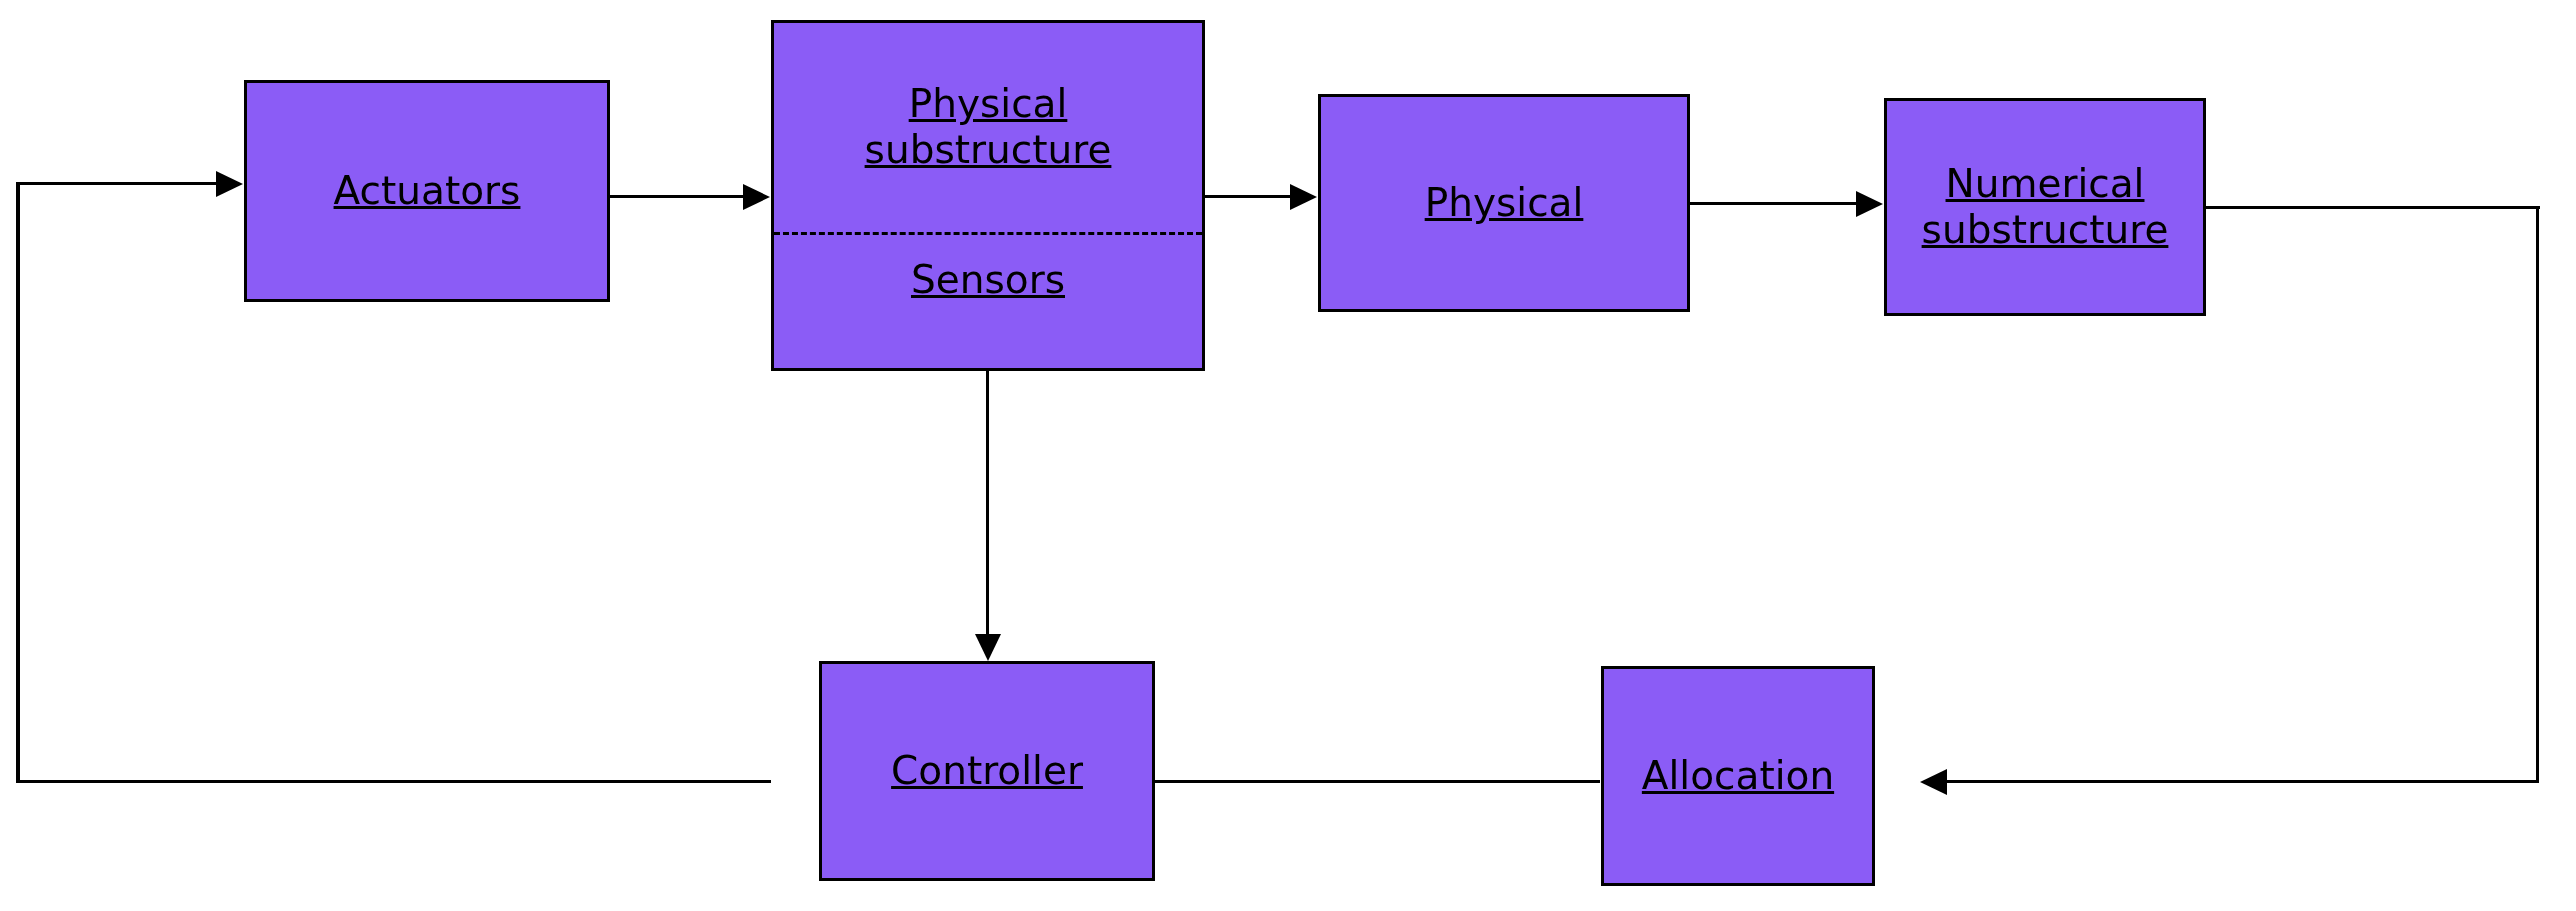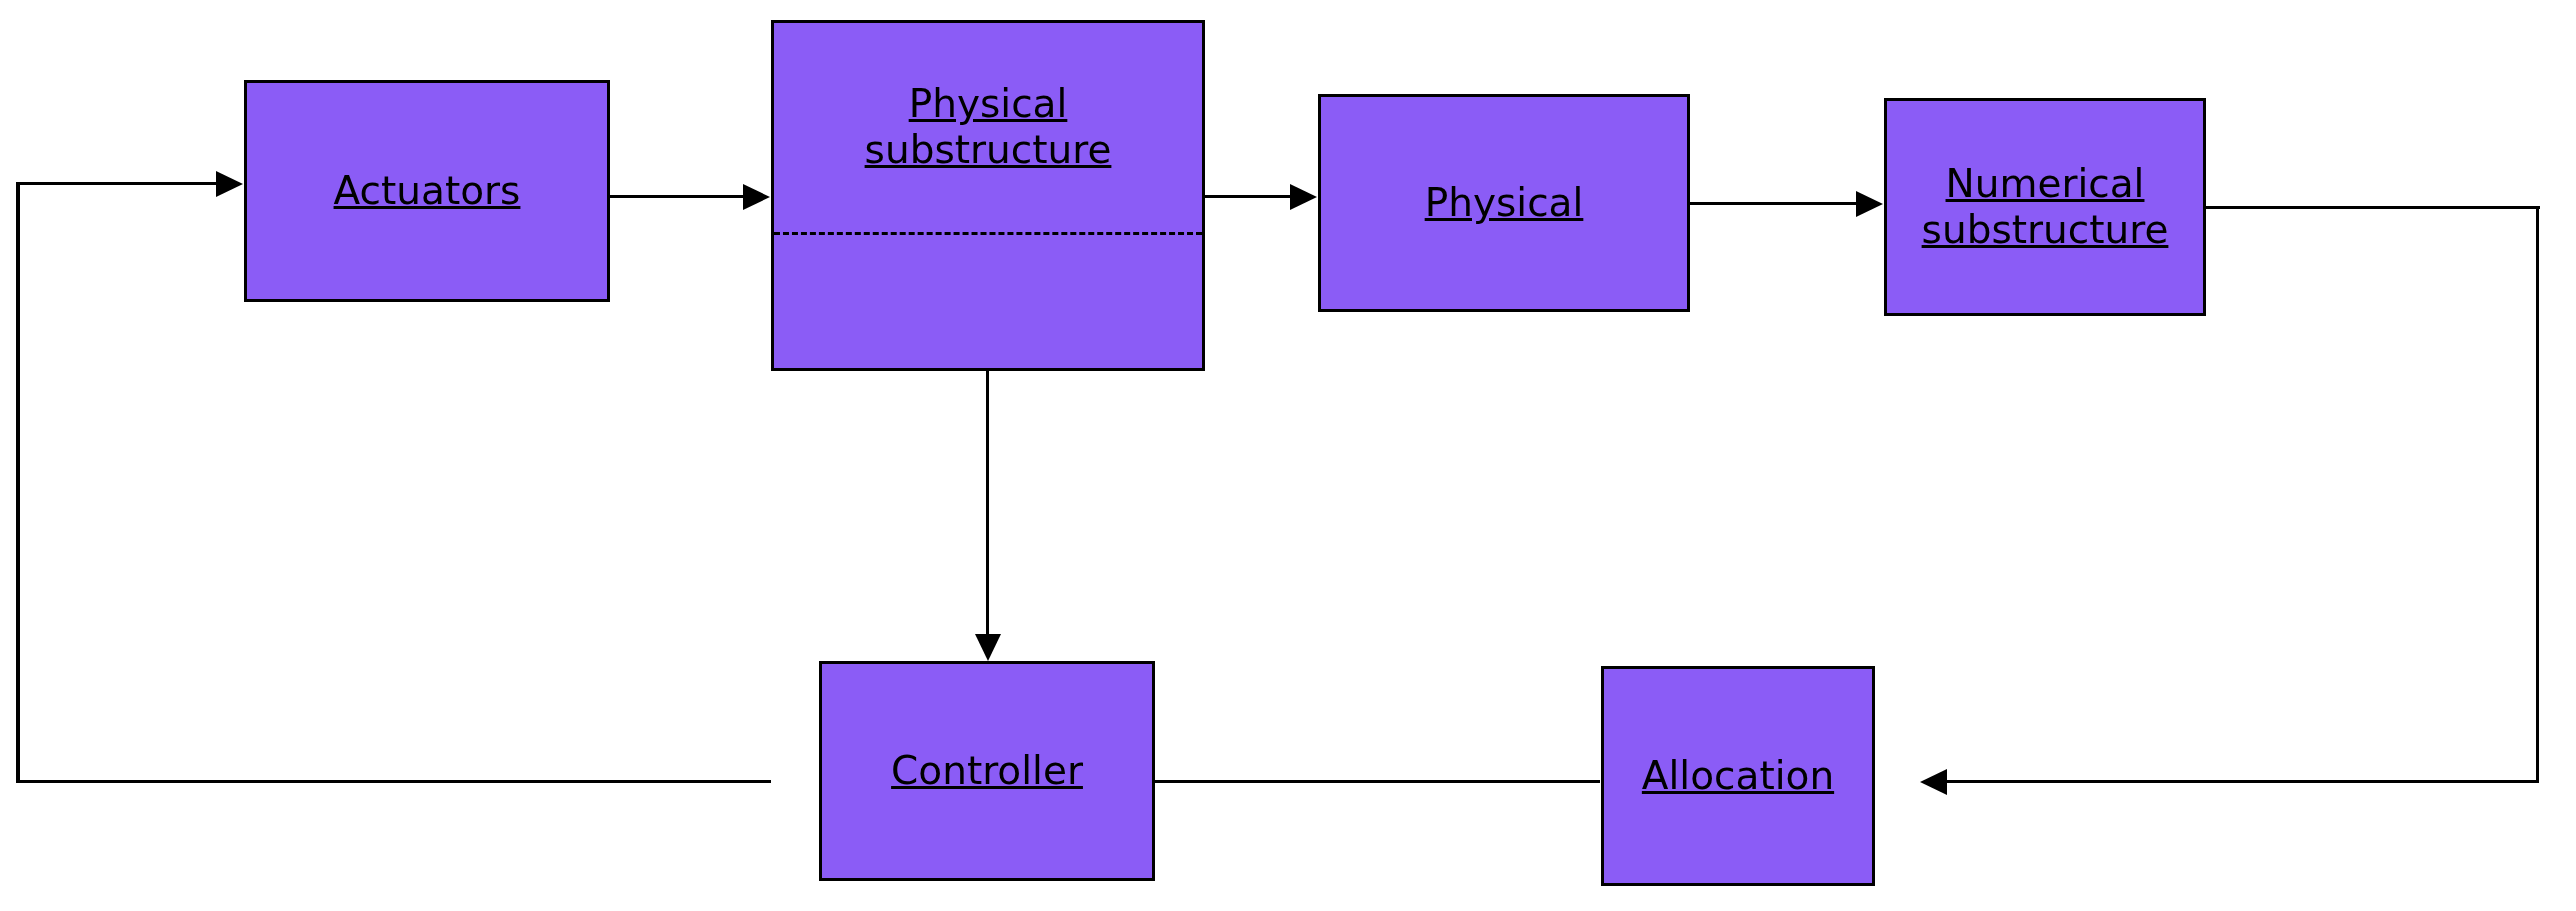--- a/index.html
+++ b/index.html
@@ -108,20 +108,23 @@
   <div class="node" style="left:244px; top:80px; width:366px; height:222px;text-align:center;">
     <span class="label">Actuators</span>
   </div>
 
   <div class="node split-node" style="left:771px; top:19.7px; width:434px; height:351px;">
     <div class="split-top">
       <span class="label">Physical
 substructure</span>
     </div>
     <div class="split-div"></div>
+    <div class="split-bottom">
+      <span class="label">Sensors</span>
+    </div>
   </div>
 
   <div class="node" style="left:1318px; top:94px; width:372px; height:218px;">
     <span class="label">Physical</span>
   </div>
 
   <div class="node" style="left:1884px; top:98px; width:322px; height:218px;">
     <span class="label">Numerical
 substructure</span>
   </div>

